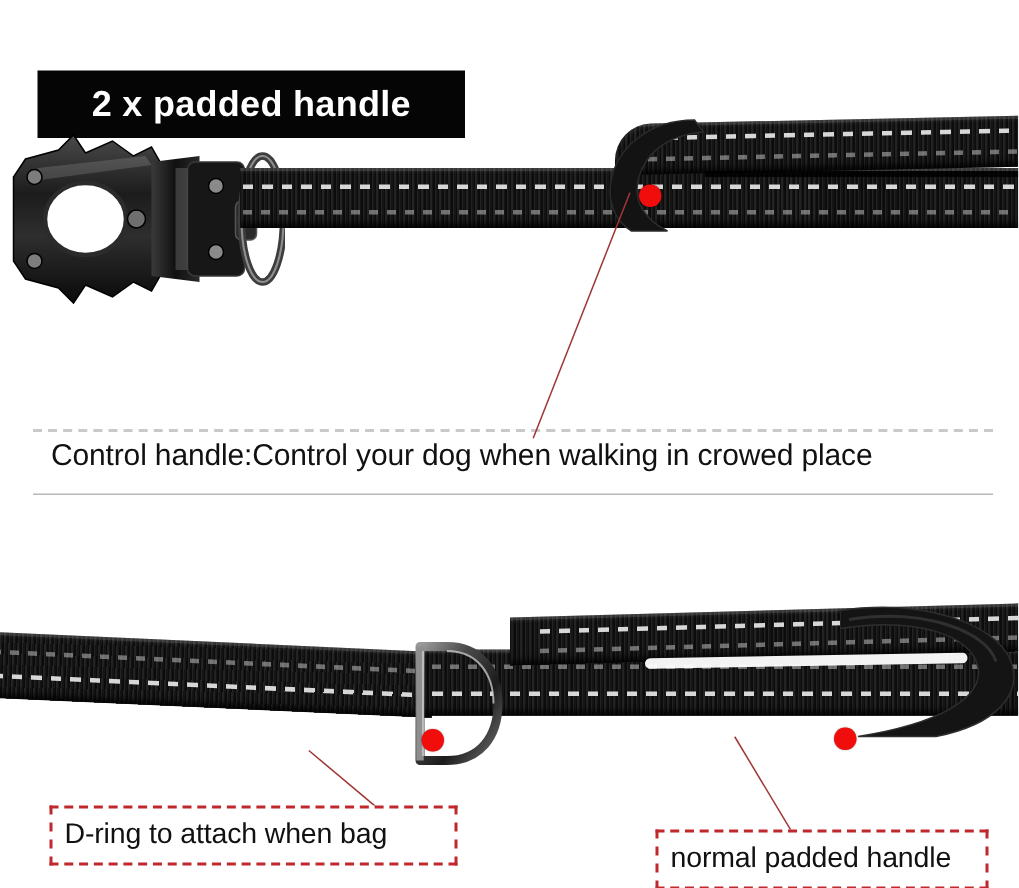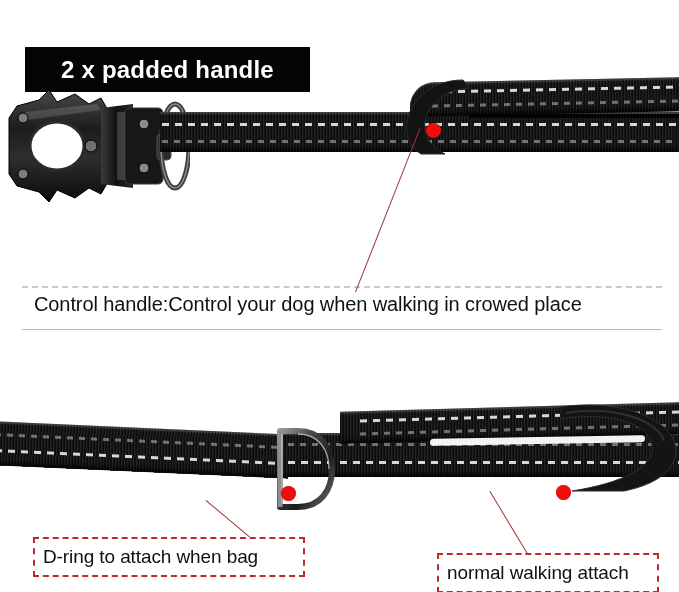--- a/index.html
+++ b/index.html
@@ -281,16 +281,16 @@
               transform: rotate(-140deg); transform-origin: 0 0;"></div>
 
   <div class="leader" style="left:527px; top:554px; width:73px;
               transform: rotate(-121deg); transform-origin: 0 0;"></div>
 
   <div id="label-dring" class="red-box">
     <span>D-ring to attach when bag</span>
   </div>
 
   <div id="label-normal" class="red-box">
-    <span>normal walking attach</span>
+    <span>normal padded handle</span>
   </div>
 
 </div>
 
 </body></html>

